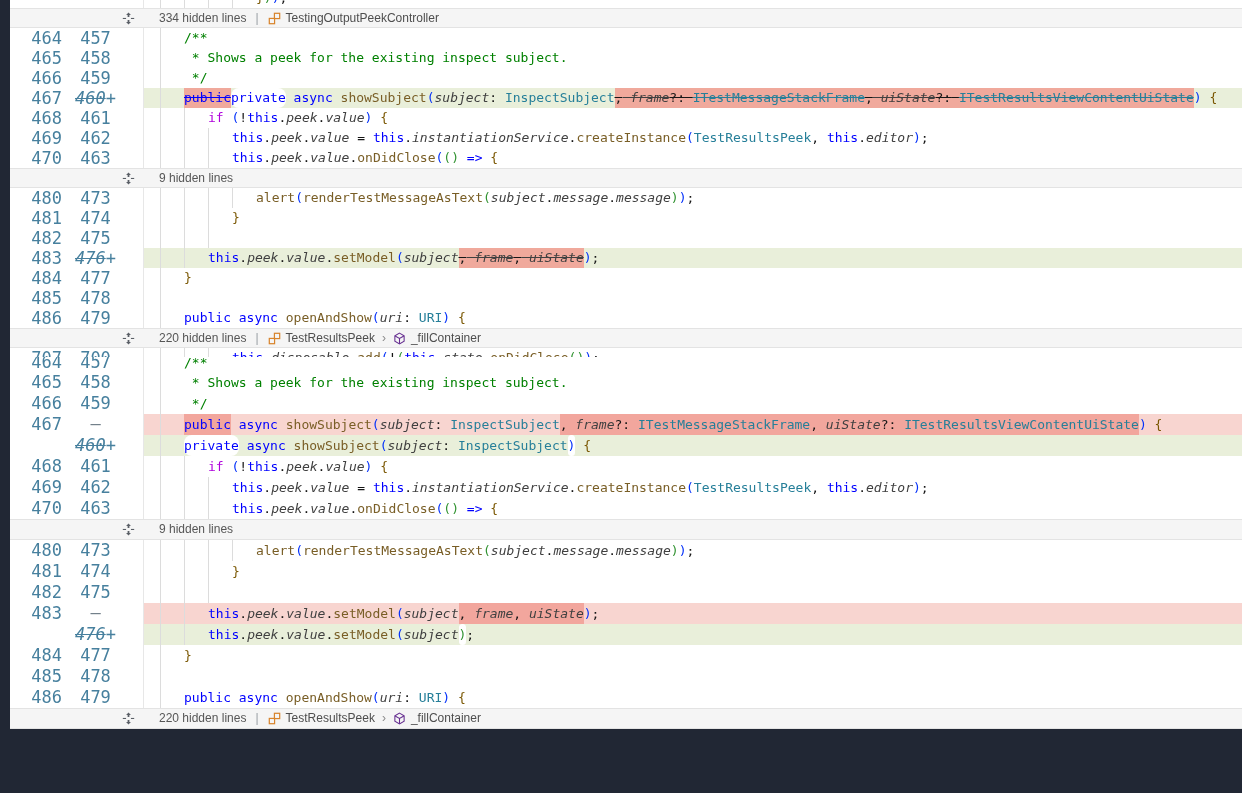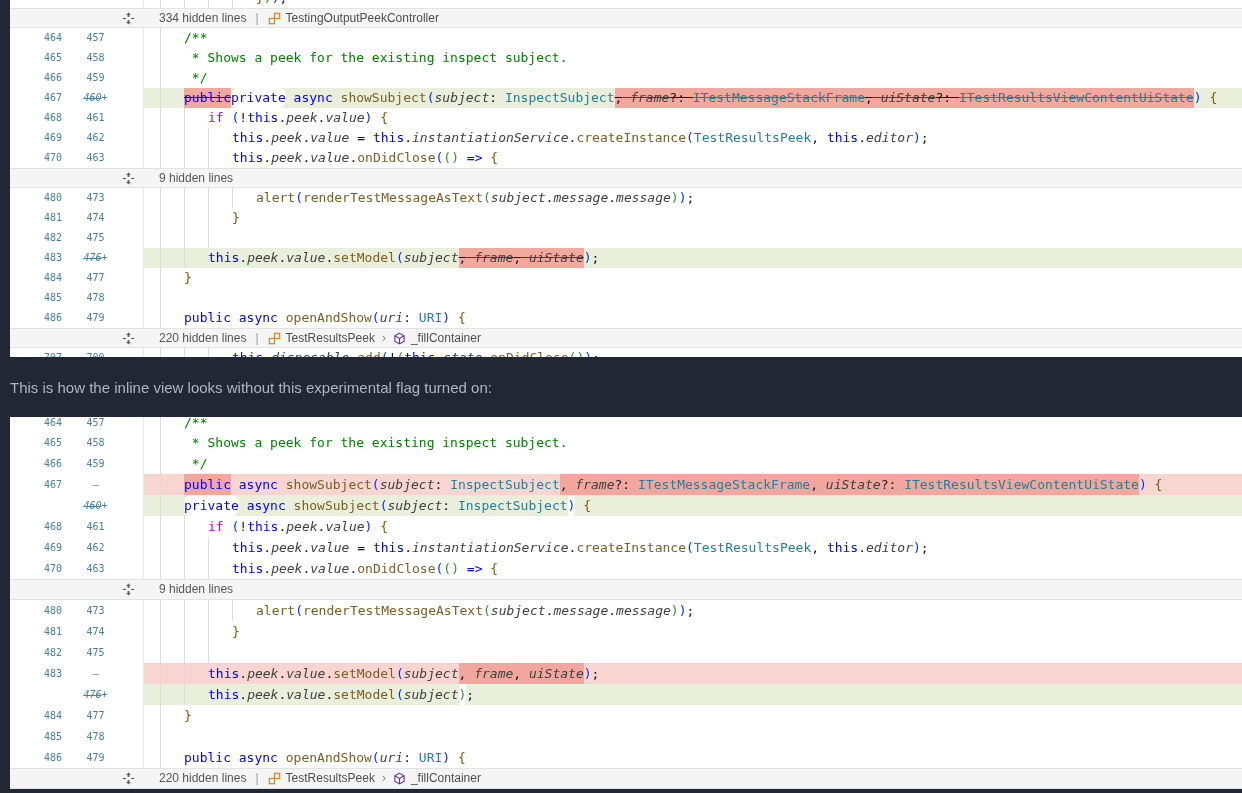--- a/index.html
+++ b/index.html
@@ -5,21 +5,21 @@
   * { box-sizing: border-box; }
   html,body { margin:0; padding:0; }
   .page { position:relative; width:1242px; height:793px; background:#212734; overflow:hidden;
           font-family:"Liberation Sans", sans-serif; }
   .editor { margin-left:10px; background:#ffffff; }
 
   .row { display:flex; height:20px; line-height:20px; }
   #sec-1 .row { height:21px; line-height:21px; }
 
   .gutter { width:133px; flex:none; display:flex;
-            font-family:"DejaVu Sans Mono", monospace; font-size:10px; color:#47809e; }
+            font-family:"DejaVu Sans Mono", monospace; font-size:17px; color:#47809e; }
   .num-old { width:52px; flex:none; text-align:right; }
   .num-new { flex:1; text-align:center; padding-right:14px; }
   .num-new.dash { color:#73808a; }
   .strikenum { text-decoration:line-through;font-style:italic; }
 
   .code { flex:1; display:flex; border-left:1px solid #e7e7e7; padding-left:16px;
           font-family:"DejaVu Sans Mono", monospace; font-size:13px; white-space:pre; overflow:hidden; }
   .ind { width:24px; flex:none; box-shadow:inset 1px 0 0 #dcdcdc; }
   .tok { flex:none; }
 
@@ -239,23 +239,20 @@
       <div class="cliprow" style="height: 9px;">
         <div class="row" style="margin-top: 0px;">
           <div class="gutter">
             <span class="num-old">707</span>
             <span class="num-new">700</span>
           </div>
           <div class="code"><span class="ind"></span><span class="ind"></span><span class="ind"></span><span class="tok c-k">this</span><span class="tok c-p">.</span><span class="tok c-v">disposable</span><span class="tok c-p">.</span><span class="tok c-fn">add</span><span class="tok c-b1">(</span><span class="tok c-p">!</span><span class="tok c-b2">(</span><span class="tok c-k">this</span><span class="tok c-p">.</span><span class="tok c-v">state</span><span class="tok c-p">.</span><span class="tok c-fn">onDidClose</span><span class="tok c-b2">(</span><span class="tok c-b2">)</span><span class="tok c-b1">)</span><span class="tok c-p">;</span></div>
         </div>
       </div>
     </section>
-  <div class="band">
-    <span>This is how the inline view looks without this experimental flag turned on:</span>
-  </div>
   <section class="editor" id="sec-1">
       <div class="cliprow" style="height: 15px;">
         <div class="row" style="margin-top: -5px;">
           <div class="gutter">
             <span class="num-old">464</span>
             <span class="num-new">457</span>
           </div>
           <div class="code"><span class="ind"></span><span class="tok c-cm">/**</span></div>
         </div>
       </div>

